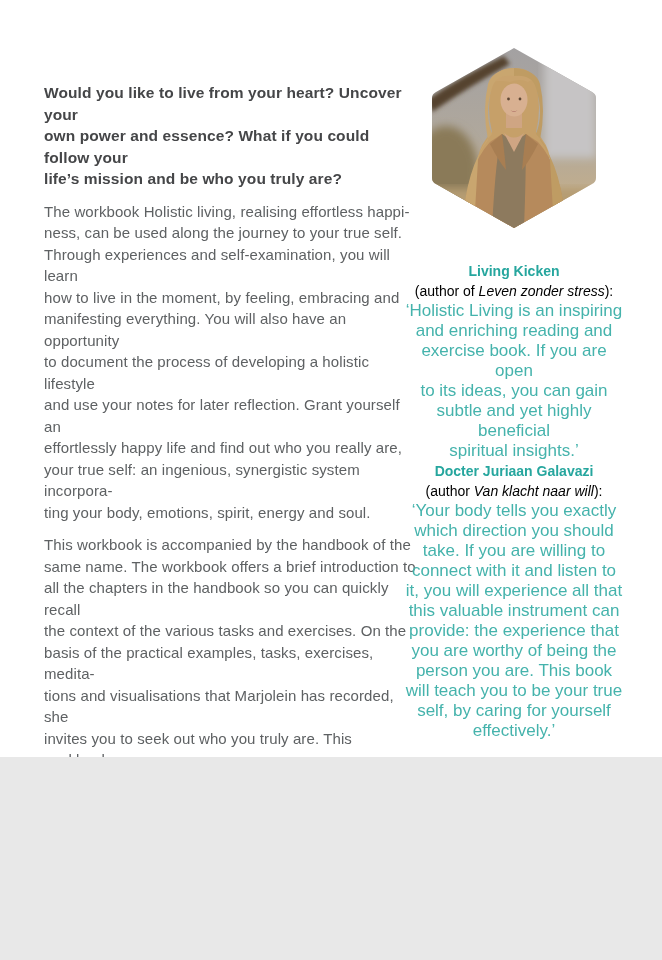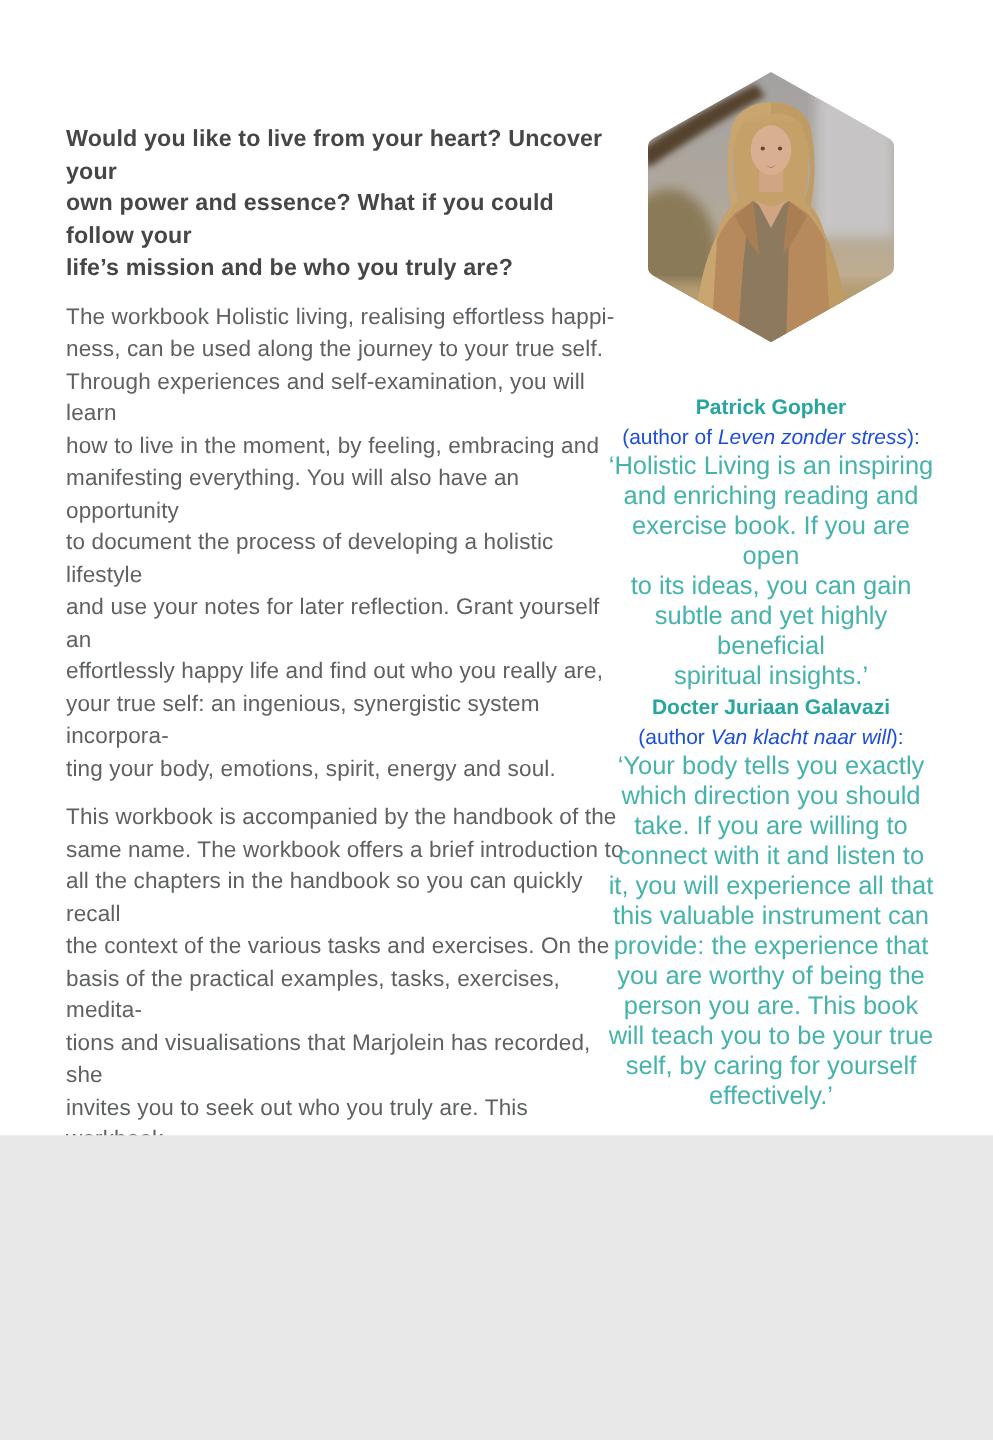--- a/index.html
+++ b/index.html
@@ -51,21 +51,21 @@
   .endorsement-1 { margin-top: 33px; }
   .endorsement-2 { }
   .endorsement .name {
     font-size: 14px;
     font-weight: 700;
     color: #26a69e;
     line-height: 20px;
   }
   .endorsement .attribution {
     font-size: 14px;
-    color: #1d4ed8;
+    color: #000000;
     line-height: 20px;
   }
   .endorsement .attribution em { font-style: italic; }
   .endorsement .quote {
     font-size: 17px;
     color: #45b3ac;
     line-height: 20px;
     white-space: pre-line;
   }
 
@@ -227,21 +227,21 @@
           <path d="M72 85 L82 104 L92 85 Q82 94 72 85 Z" fill="#cfa583"></path>
           <path d="M70 86 L58 96 Q66 112 74 122 Q72 100 70 86 Z" fill="#a87e52"></path>
           <path d="M94 86 L106 96 Q98 112 90 122 Q92 100 94 86 Z" fill="#a87e52"></path>
           <path d="M82 28 Q64 26 60 40 Q52 66 60 86 Q48 98 46 112 L42 180 L30 180 Q34 120 56 92 Q50 62 56 36 Q60 22 82 20 Z" fill="#c9a66f"></path>
           <path d="M82 28 Q100 26 104 40 Q112 66 104 86 Q116 98 118 112 L122 180 L134 180 Q130 120 108 92 Q114 62 108 36 Q104 22 82 20 Z" fill="#bf9c63"></path>
         </g>
       </svg>
     </div>
 
     <div class="endorsement endorsement-1">
-      <div class="name">Patrick Gopher</div>
+      <div class="name">Living Kicken</div>
       <div class="attribution"><span>(author of </span><em>Leven zonder stress</em><span>):</span></div>
       <div class="quote">‘Holistic Living is an inspiring
 and enriching reading and
 exercise book. If you are open
 to its ideas, you can gain
 subtle and yet highly beneficial
 spiritual insights.’</div>
     </div>
 
     <div class="endorsement endorsement-2">

